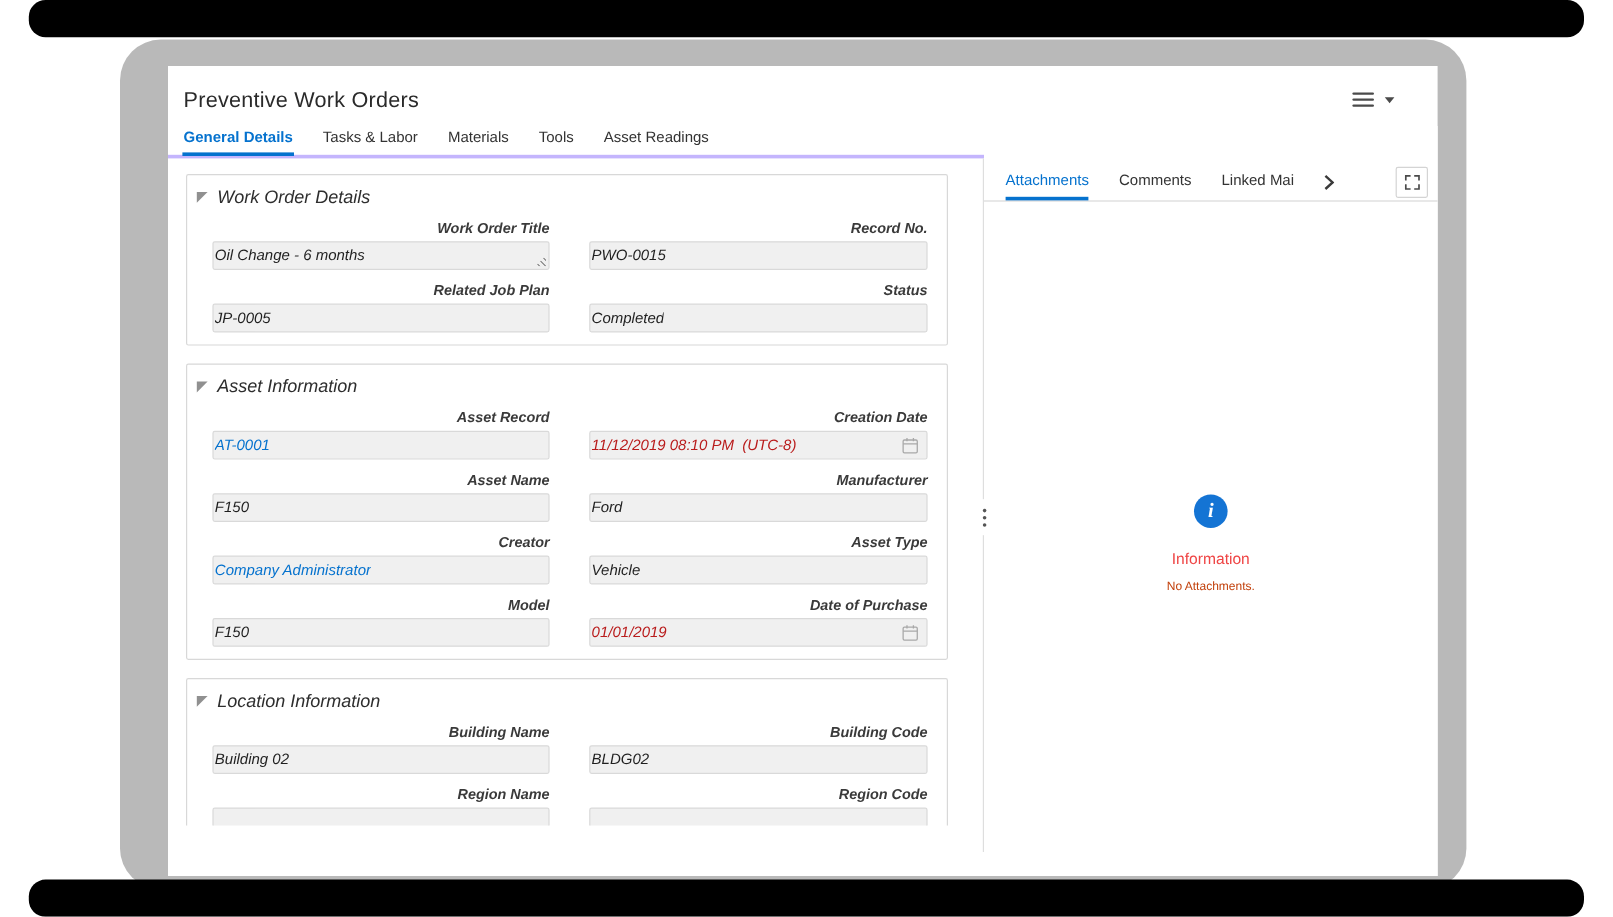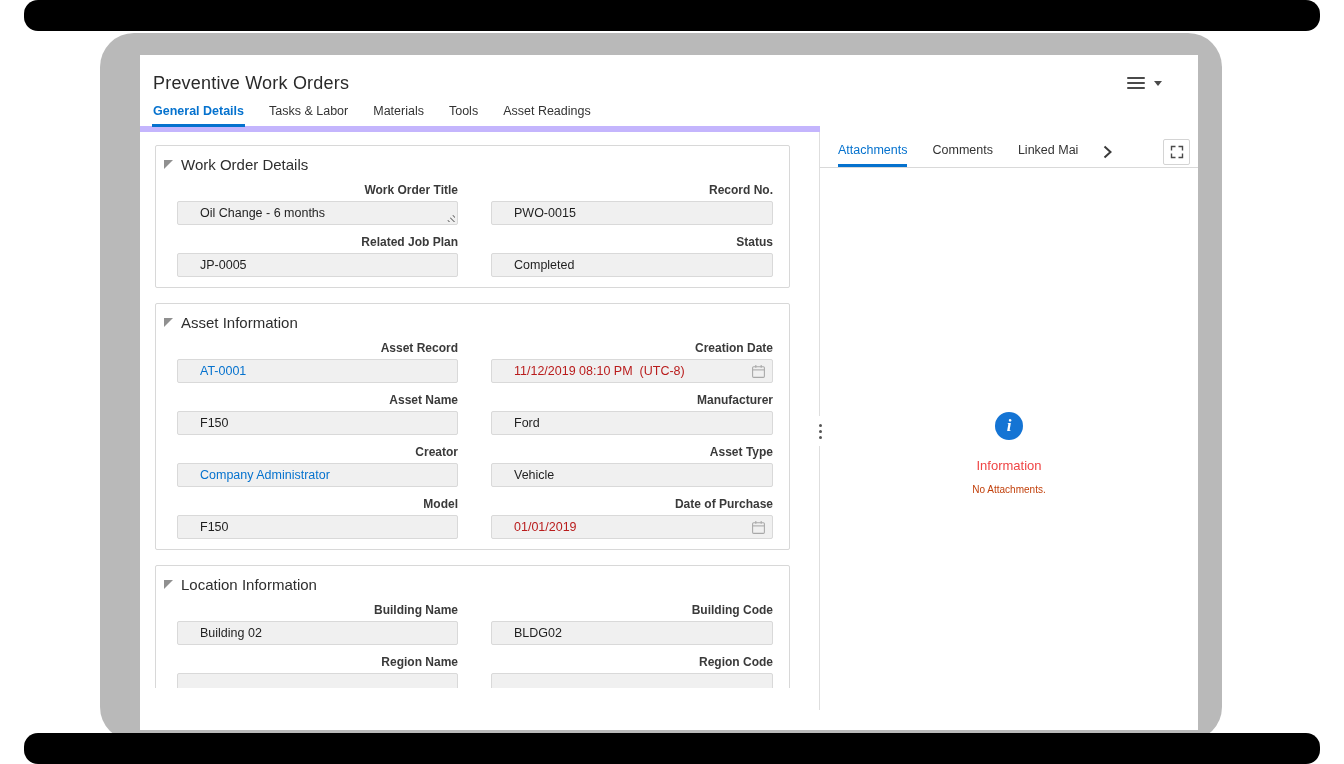--- a/index.html
+++ b/index.html
@@ -18,35 +18,35 @@
   .page-title { font-size:18px; color:#2a2a2a; letter-spacing:.2px; }
   .menu-btn { display:flex; align-items:center; gap:9px; cursor:pointer; }
   .hamburger { display:flex; flex-direction:column; gap:3px; }
   .hamburger span { display:block; width:18px; height:2px; background:#4a4a4a; border-radius:1px; }
   .caret-down { width:0; height:0; border-left:4px solid transparent; border-right:4px solid transparent; border-top:5px solid #4a4a4a; }
 
   
   .body-row { display:flex; height:625px; position:relative; }
   .left-col { width:680px; display:flex; flex-direction:column; }
 
-  .main-tabs { height:27px; border-bottom:6px solid #c4b5fd; display:flex; align-items:flex-end; padding-left:12px; }
+  .main-tabs { height:27px; border-bottom:3px solid #c4b5fd; display:flex; align-items:flex-end; padding-left:12px; }
   .main-tab { font-size:12.5px; color:#333; margin-right:23px; padding:4px 1px 8px; cursor:pointer; position:relative; white-space:nowrap; }
   .main-tab.active { color:var(--accent,#0572ce); font-weight:bold; }
   .main-tab.active::after { content:""; position:absolute; left:0; right:0; bottom:-1px; height:3px; background:var(--accent,#0572ce); }
 
-  .form-scroll { height:556px; overflow:hidden; padding:13px 0 0 15px; }
+  .form-scroll { height:556px; overflow:hidden; padding:13px 0 0 15px;font-style:italic; }
   .section-box { width:635px; border:1px solid #d8d8d8; border-radius:2px; background:#fff; padding-top:10px; margin-bottom:15px; }
   .section-header { display:flex; align-items:center; padding-left:8px; margin-bottom:10px; cursor:pointer; }
   .collapse-icon { width:0; height:0; border-top:9px solid #909090; border-right:9px solid transparent; margin-right:8px; }
   .section-title { font-size:15px; color:#2e2e2e; }
 
   .field-grid { display:grid; grid-template-columns:281px 282px; column-gap:33px; padding-left:21px; }
   .field { margin-bottom:10px;text-align:right; }
   .field-label { font-size:12px; font-weight:bold; color:#3a3a3a; margin-bottom:4px; }
-  .input { position:relative; height:24px; background:#f0f0f0; border:1px solid #d9d9d9; border-radius:2px; display:flex; align-items:center; padding:0 22px; }
+  .input { position:relative; height:24px; background:#f0f0f0; border:1px solid #d9d9d9; border-radius:2px; display:flex; align-items:center; padding:0 1px; }
   .input-text { font-size:12.5px; color:#1f1f1f; white-space:pre; overflow:hidden; }
   .input.link .input-text { color:var(--accent,#0572ce); cursor:pointer; }
   .input.disabled .input-text { color:#b91c1c; }
   .cal-icon { position:absolute; right:6px; top:4px; line-height:0; }
   .resize-grip { position:absolute; right:2px; bottom:2px; width:9px; height:9px;
     background:repeating-linear-gradient(45deg, transparent 0 2px, #999 2px 3.5px);
     clip-path:polygon(100% 0, 100% 100%, 0 100%); cursor:nwse-resize; }
 
   .divider-vert { position:absolute; left:679px; top:27px; width:1px; height:578px; background:#dedede; }
   .splitter { position:absolute; left:674px; top:311px; width:12px; height:30px; display:flex; flex-direction:column;

